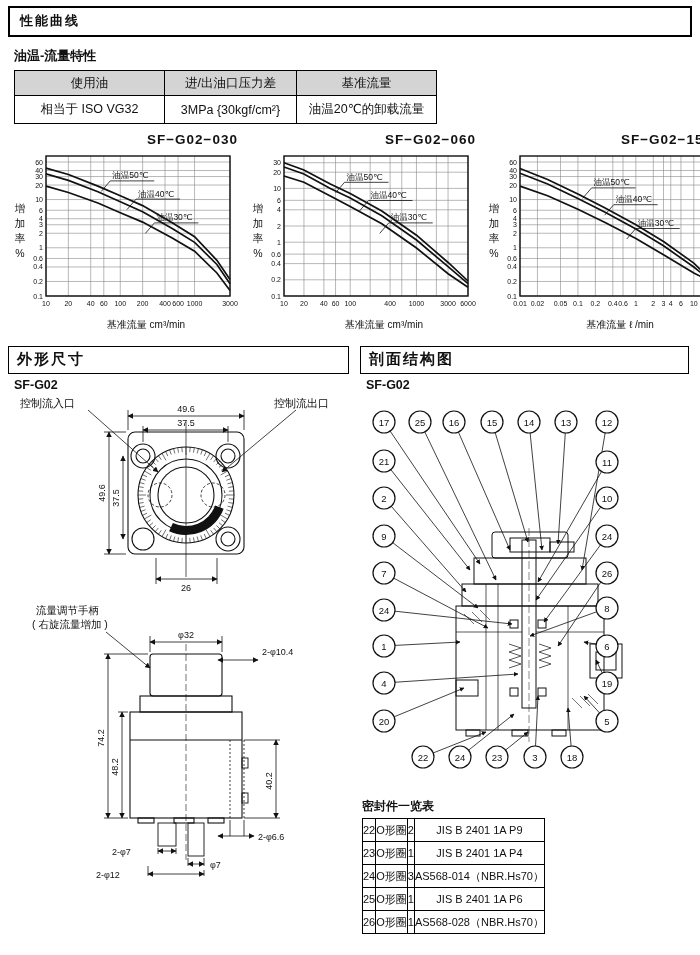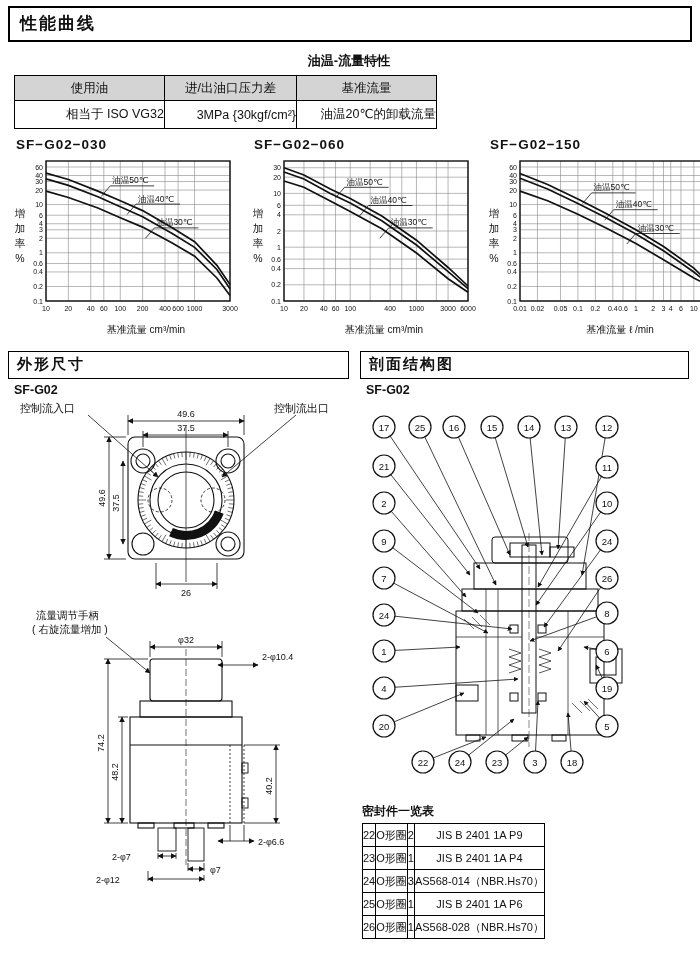--- a/index.html
+++ b/index.html
@@ -4,31 +4,31 @@
 <style>
   * { margin:0; padding:0; box-sizing:border-box; }
   html,body { background:#fff; }
   body {
     width:700px; height:955px; position:relative;
     font-family:"Liberation Sans","DejaVu Sans",sans-serif;
     color:#111; overflow:hidden;
   }
   .title-box {
     margin:6px 8px 0 8px; border:2px solid #000;
-    padding:4px 10px 5px 10px; font-size:17px; font-weight:bold;
+    padding:4px 10px 5px 10px; font-size:13px; font-weight:bold;
     letter-spacing:2px;
   }
-  .subtitle { font-size:13px; font-weight:bold; margin:10px 16px 5px 14px;text-align:center; }
+  .subtitle { font-size:13px; font-weight:bold; margin:10px 16px 5px 14px; }
   table { border-collapse:collapse; }
   .oil-table { margin-left:14px; font-size:12.5px; }
   .oil-table th, .oil-table td { border:1.5px solid #000; text-align:center; }
   .oil-table th { background:#d4d4d4; font-weight:normal; height:25px; }
-  .oil-table td { height:28px;text-align:right; }
+  .oil-table td { height:28px; }
   .oil-table .c1 { width:150px; } .oil-table .c2 { width:132px; } .oil-table .c3 { width:140px; }
-  .charts-row { display:flex; margin:6px 12px 0 6px; }
+  .charts-row { display:flex; margin:6px 12px 0 6px;text-align:right; }
   .chart-block { width:232px; margin-right:0; }
   .chart-block:nth-child(2){ margin-left:6px; } .chart-block:nth-child(3){ margin-left:4px; }
   .chart-title { font-size:13.5px; font-weight:bold; margin:2px 0 1px 10px; letter-spacing:1px; }
   .bottom-cols { display:flex; margin-top:8px; }
   .col-left { width:356px; padding-left:8px; }
   .col-right { width:340px; padding-left:4px; }
   .sec-box {
     border:1.5px solid #000; padding:3px 16px 4px 8px;
     font-size:15px; font-weight:bold; letter-spacing:2px; width:98%;
   }

